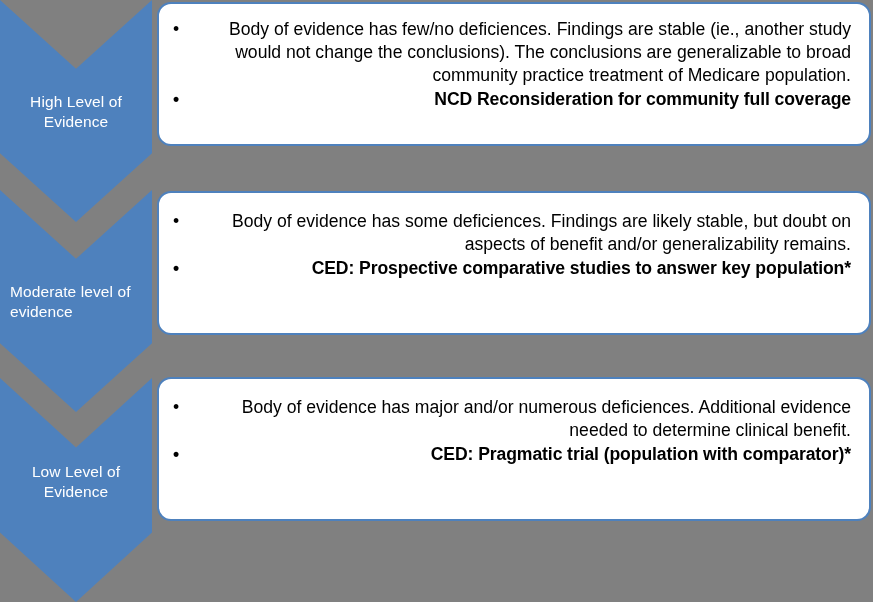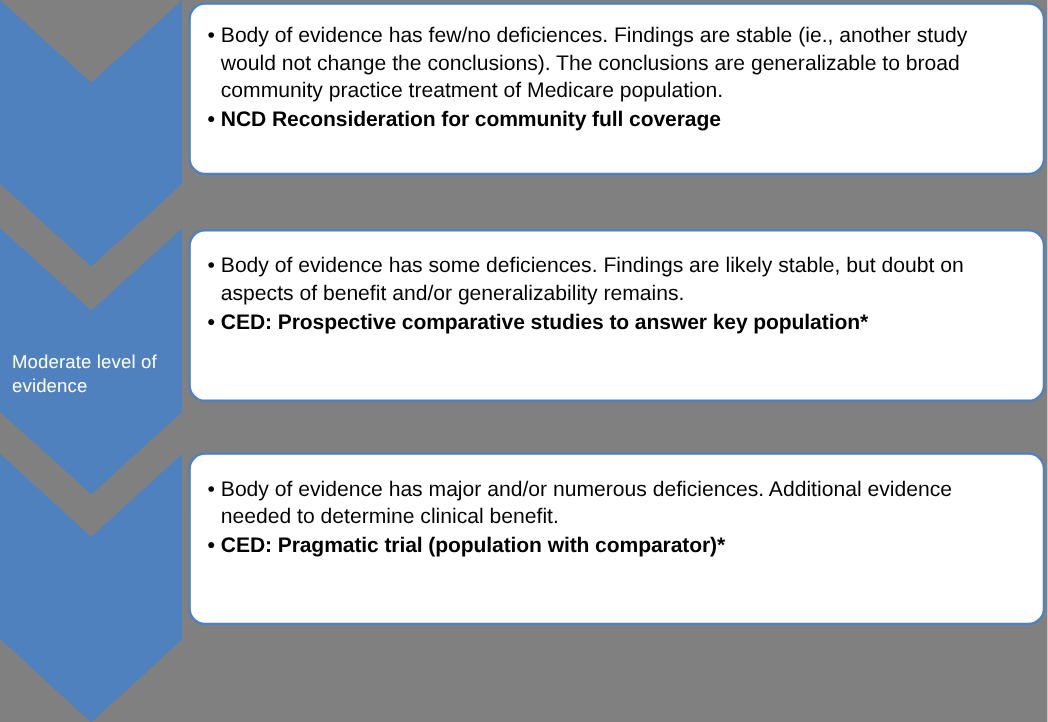--- a/index.html
+++ b/index.html
@@ -59,21 +59,20 @@
     line-height: 1.32;
     letter-spacing: 0.1px;
   }
   .chev-label.centered {
     text-align: center;
   }
   .chev-label.leftish {
     text-align: left;
     padding-left: 10px;
     box-sizing: border-box;
-    margin-top: 11px;
   }
   .label-1 { top: 92px; }
   .label-2 { top: 282px; }
   .label-3 { top: 462px; }
 
   
   .callout {
     position: absolute;
     background: #ffffff;
     border: 2px solid #4E81BD;
@@ -94,40 +93,43 @@
     margin-bottom: 1px;
   }
   .bullet-line .dot {
     flex: 0 0 auto;
     width: 11px;
     font-size: 17.6px;
     line-height: 1.30;
   }
   .bullet-line .txt {
     flex: 1 1 auto;
+    text-align: right;
   }
   .bullet-line.bold {
     font-weight: bold;
   }
   .bullet-line.bold .txt {
     letter-spacing: -0.1px;
   }
   .spacer-2 { margin-top: 3px; }
 </style>
 </head>
 <body>
 
 <div id="canvas">
 
   <div class="chevron-col">
     <div class="chevron chevron-1"></div>
     <div class="chevron chevron-2"></div>
     <div class="chevron chevron-3"></div>
 
+    <div class="chev-label centered label-1">High Level of Evidence</div>
     <div class="chev-label leftish label-2">Moderate level of evidence</div>
+    <div class="chev-label centered label-3">Low Level of Evidence</div>
   </div>
 
   <div class="callout box-1">
     <div class="bullet-line">
       <span class="dot">•</span>
       <span class="txt">Body of evidence has few/no deficiences. Findings are stable (ie., another study would not change the conclusions). The conclusions are generalizable to broad community practice treatment of Medicare population.</span>
     </div>
     <div class="bullet-line bold">
       <span class="dot">•</span>
       <span class="txt">NCD Reconsideration for community full coverage</span>

